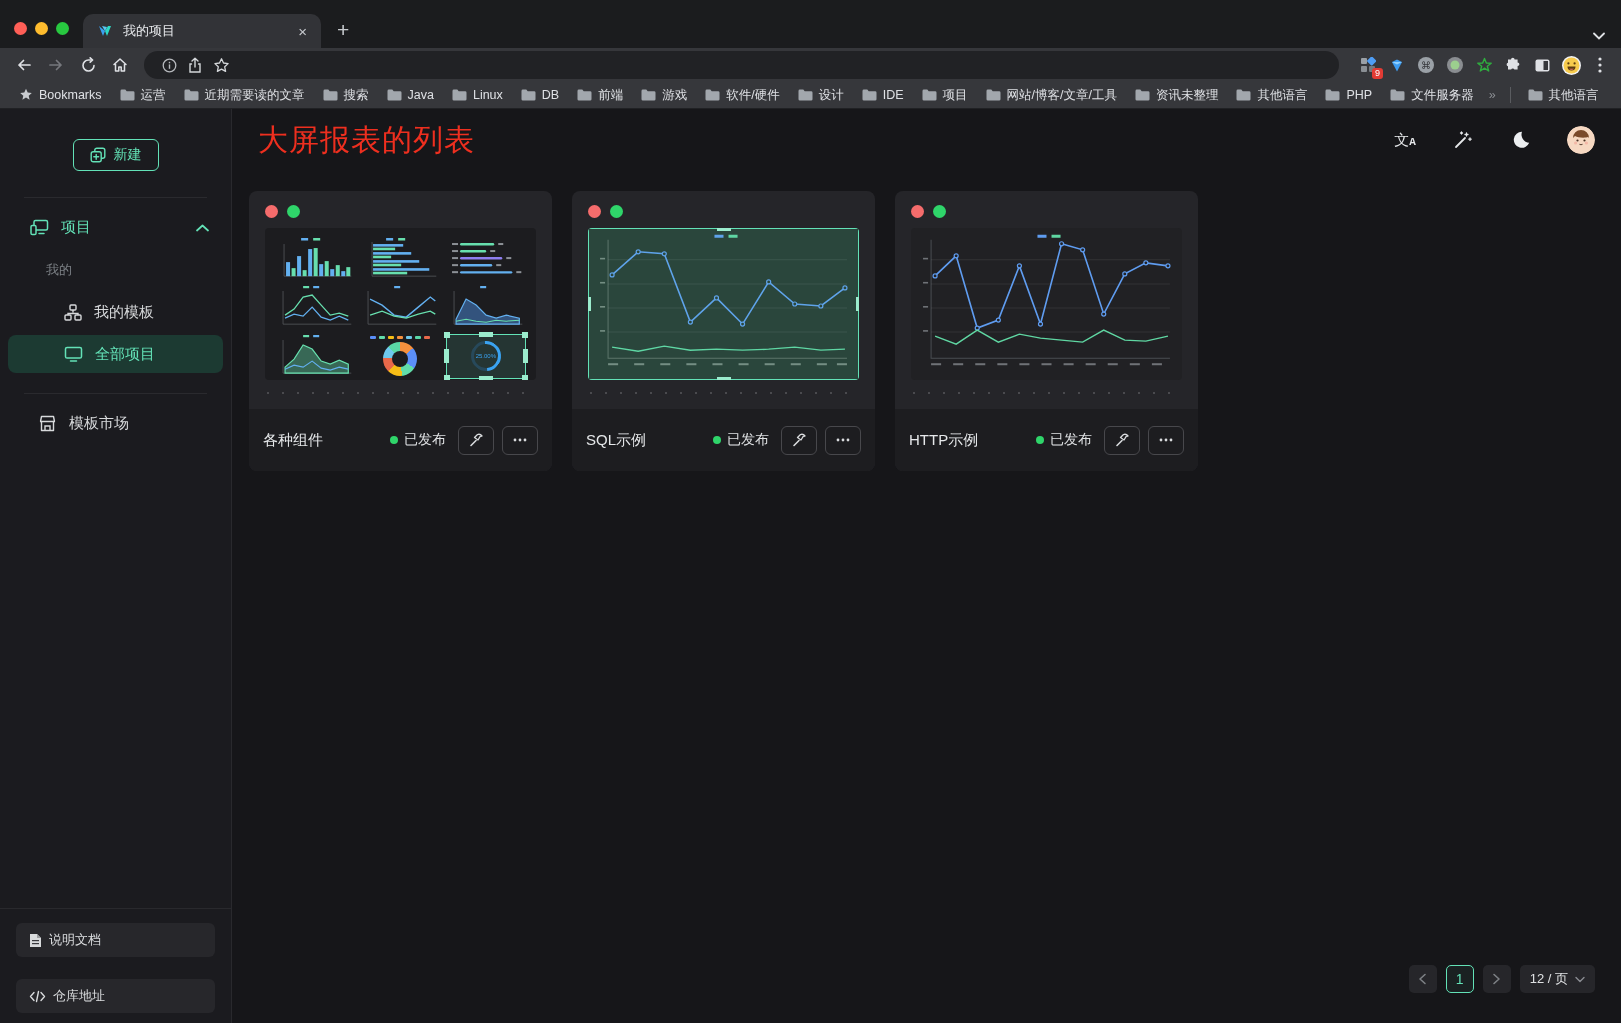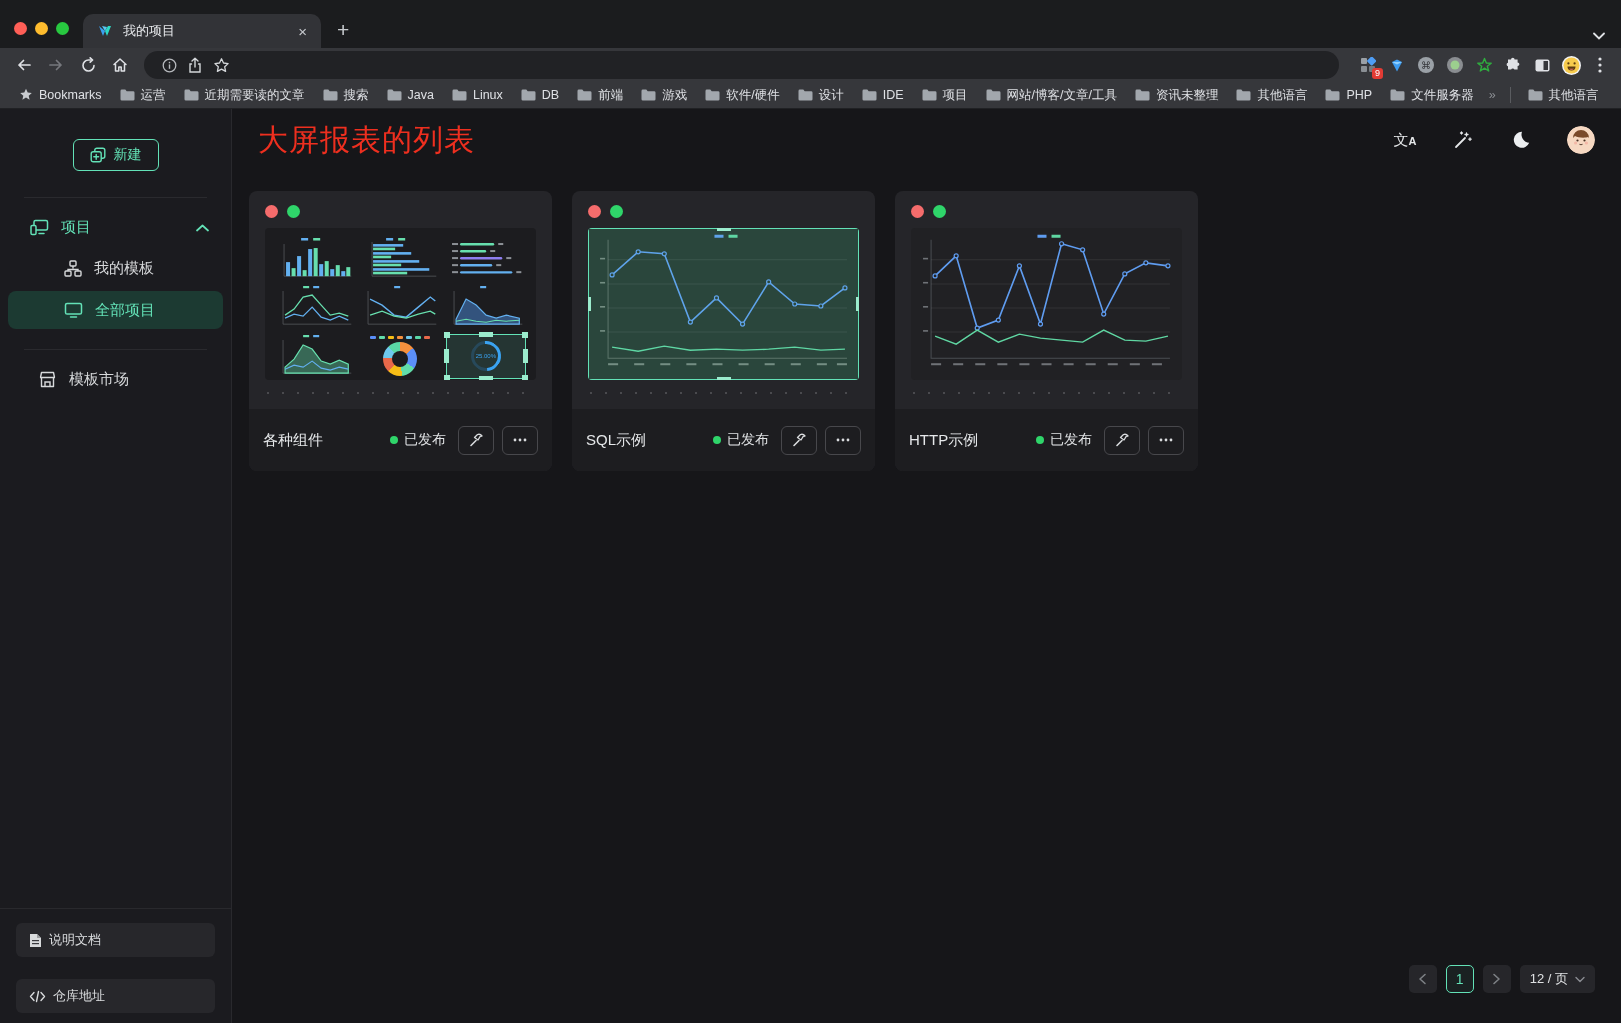--- a/index.html
+++ b/index.html
@@ -50,21 +50,21 @@
   .menu-item { display:flex; align-items:center; gap:12px; height:38px; margin:2px 8px; padding-left:56px;
     border-radius:8px; color:#d7d9db; font-size:15px; cursor:pointer; }
   .menu-item.active { background:#1c3a32; color:#63e2b7; }
   .menu-item.root { padding-left:30px; }
   .sidebar-bottom { margin-top:auto; border-top:1px solid #29292d; padding:14px 16px 0; display:flex; gap:22px;flex-direction:column; }
   .side-btn { display:flex; align-items:center; gap:7px; background:#27272b; border:none; color:#dcdee0;
     font-size:13px; padding:8px 13px; border-radius:6px; cursor:pointer; }
   .scroll-thumb { position:absolute; left:267px; top:407px; width:5px; height:92px; background:#47484c; border-radius:3px; }
 
   .main { flex:1; display:flex; flex-direction:column; position:relative; background:#161619; }
-  .page-header { height:62px; display:flex; align-items:center; padding:0 26px; }
+  .page-header { height:62px; display:flex; align-items:center; padding:0 26px;font-family:Liberation Mono, monospace; }
   .page-title { color:#ee2f1f; font-size:30px; letter-spacing:1px; }
   .header-icons { margin-left:auto; display:flex; align-items:center; gap:34px; }
   .hicon { width:24px; height:24px; display:flex; align-items:center; justify-content:center; color:#e6e8ea; cursor:pointer; }
   .translate-glyph { font-size:15px; color:#e6e8ea; }
   .translate-glyph b { font-size:11px; font-weight:700; }
   .avatar { width:28px; height:28px; border-radius:50%; overflow:hidden; }
 
   
   .cards { display:flex; gap:20px; padding:20px 0 0 17px;align-items:center; }
   .card { width:303px; height:280px; background:#252529; border-radius:8px; display:flex; flex-direction:column; }
@@ -406,20 +406,21 @@
         <path d="M9 14.5 h5" stroke="#63e2b7" stroke-width="1.5" stroke-linecap="round"></path>
         <rect x="1" y="6.5" width="5" height="9" rx="1.3" fill="#1b1b1f" stroke="#63e2b7" stroke-width="1.5"></rect>
       </svg>
       <span>项目</span>
       <span class="grow"></span>
       <svg width="13" height="8" viewBox="0 0 13 8">
           <polyline points="1,6.5 6.5,1.5 12,6.5" fill="none" stroke="#63e2b7" stroke-width="1.7" stroke-linecap="round" stroke-linejoin="round"></polyline>
         </svg>
     </div>
 
+    <div class="menu-group">我的</div>
 
     <div class="menu-item">
       <svg width="18" height="17" viewBox="0 0 18 17">
         <rect x="6" y="1" width="6" height="5" rx="1" fill="none" stroke="#d7d9db" stroke-width="1.4"></rect>
         <rect x="1" y="11" width="6" height="5" rx="1" fill="none" stroke="#d7d9db" stroke-width="1.4"></rect>
         <rect x="11" y="11" width="6" height="5" rx="1" fill="none" stroke="#d7d9db" stroke-width="1.4"></rect>
         <path d="M9 6 v2.5 M4 11 v-1.5 h10 V11" fill="none" stroke="#d7d9db" stroke-width="1.4"></path>
       </svg>
       <span>我的模板</span>
     </div>

